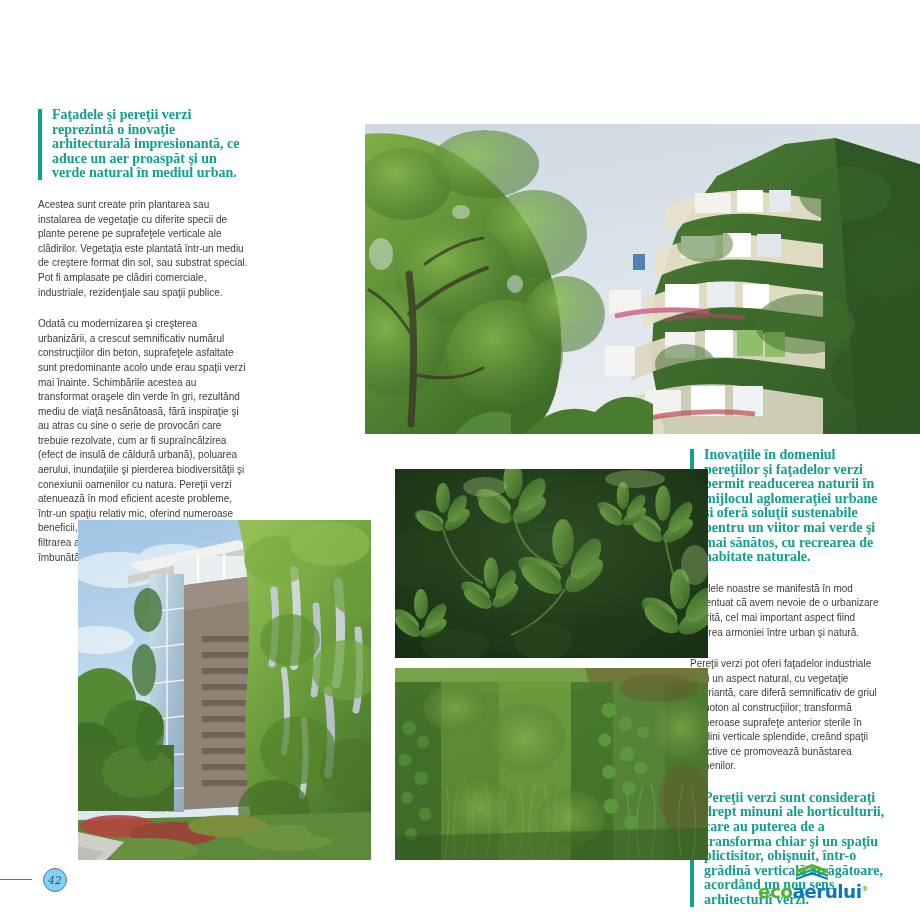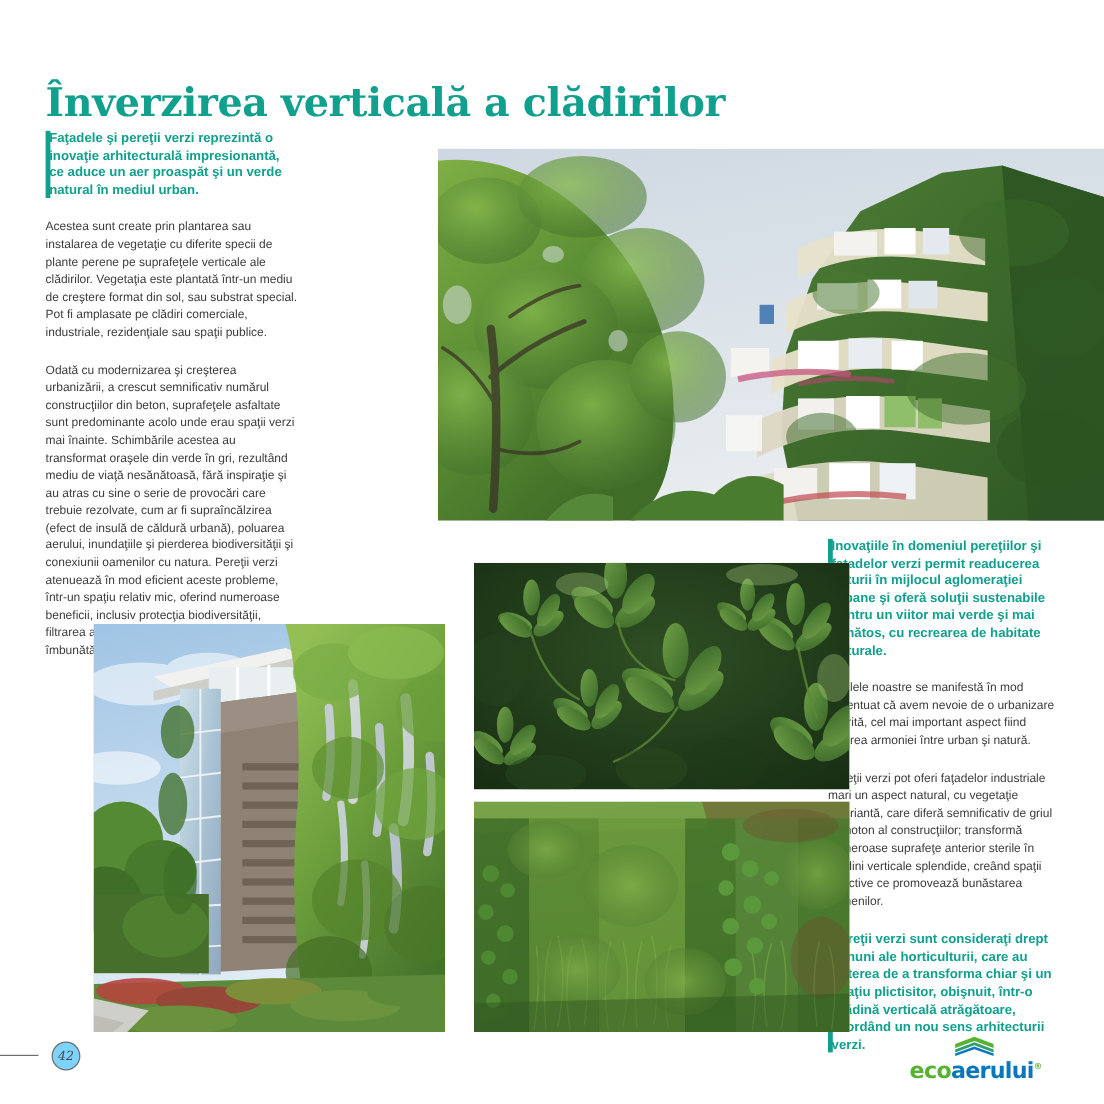--- a/index.html
+++ b/index.html
@@ -39,25 +39,26 @@
   
   .body-text {
     font-size: 10px;
     line-height: 14.6px;
     color: #3c3c3c;
     text-align: left;
     hyphens: none;
   }
   .pull-quote {
     position: relative;
-    padding-left: 3px;
-    font-size: 11px;
+    padding-left: 14px;
+    font-size: 14px;
     line-height: 14.6px;
     font-weight: 700;
     color: #11a08d;
+    font-family: Liberation Serif, serif;
   }
   .pull-quote::before {
     content: "";
     position: absolute;
     left: 0;
     top: 1px;
     bottom: 1px;
     width: 4px;
     background: #11a08d;
   }
@@ -154,21 +155,20 @@
     font-size: 7px;
     vertical-align: super;
     color: #57b230;
   }
 </style>
 </head>
 <body>
 
 <div class="page">
 
-  <h1 class="page-title">Înverzirea verticală a clădirilor</h1>
 
   <div class="col-left">
     <div class="pull-quote">Faţadele şi pereţii verzi reprezintă o inovaţie arhitecturală impresionantă, ce aduce un aer proaspăt şi un verde natural în mediul urban.</div>
     <p class="body-text">Acestea sunt create prin plantarea sau instalarea de vegetaţie cu diferite specii de plante perene pe suprafeţele verticale ale clădirilor. Vegetaţia este plantată într-un mediu de creştere format din sol, sau substrat special. Pot fi amplasate pe clădiri comerciale, industriale, rezidenţiale sau spaţii publice.</p>
     <p class="body-text">Odată cu modernizarea şi creşterea urbanizării, a crescut semnificativ numărul construcţiilor din beton, suprafeţele asfaltate sunt predominante acolo unde erau spaţii verzi mai înainte. Schimbările acestea au transformat oraşele din verde în gri, rezultând mediu de viaţă nesănătoasă, fără inspiraţie şi au atras cu sine o serie de provocări care trebuie rezolvate, cum ar fi supraîncălzirea (efect de insulă de căldură urbană), poluarea aerului, inundaţiile şi pierderea biodiversităţii şi conexiunii oamenilor cu natura. Pereţii verzi atenuează în mod eficient aceste probleme, într-un spaţiu relativ mic, oferind numeroase beneficii, inclusiv protecţia biodiversităţii, filtrarea aerului, generarea de oxigen şi îmbunătăţirea microclimatului.</p>
   </div>
 
   <div class="col-right">
     <div class="pull-quote">Inovaţiile în domeniul pereţiilor şi faţadelor verzi permit readucerea naturii în mijlocul aglomeraţiei urbane şi oferă soluţii sustenabile pentru un viitor mai verde şi mai sănătos, cu recrearea de habitate naturale.</div>
     <p class="body-text">În zilele noastre se manifestă în mod accentuat că avem nevoie de o urbanizare diferită, cel mai important aspect fiind găsirea armoniei între urban şi natură.</p>

